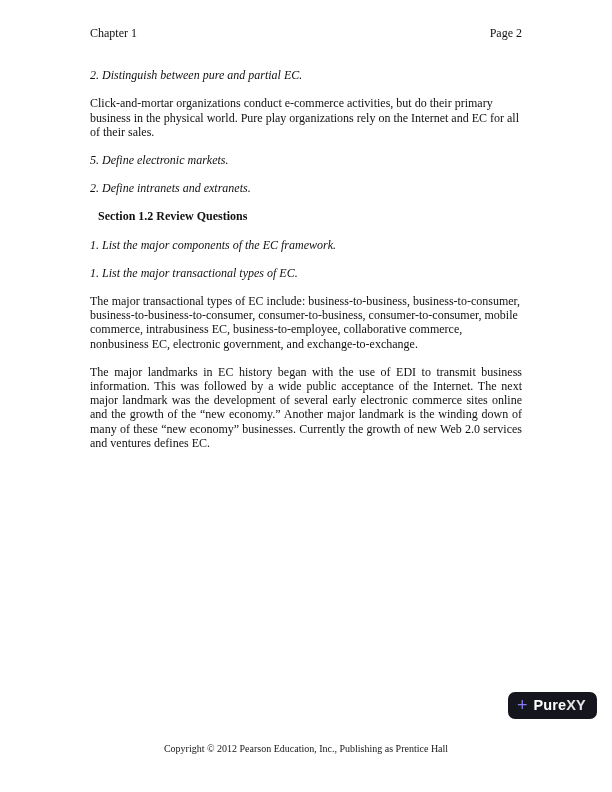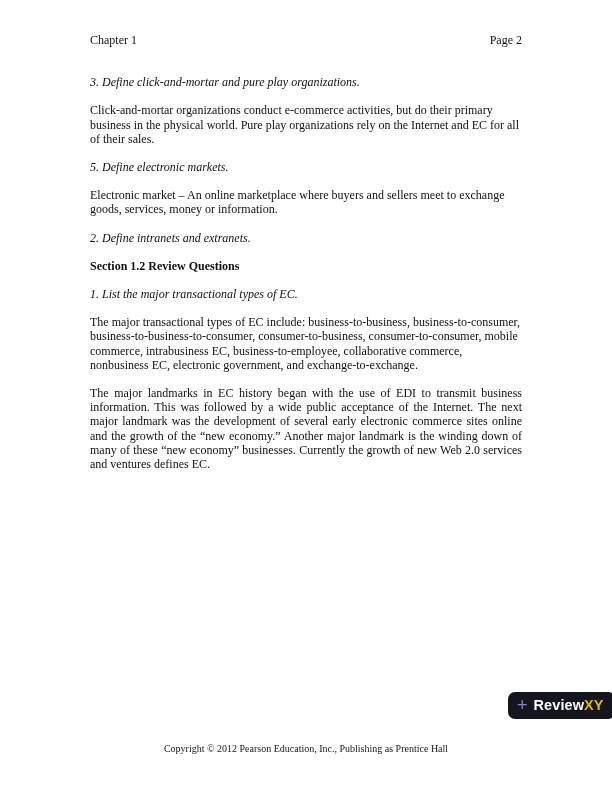--- a/index.html
+++ b/index.html
@@ -10,31 +10,31 @@
     background: #ffffff;
     font-family: "Liberation Serif", serif;
     font-size: 12px;
     line-height: 14.2px;
     color: #101010;
     overflow: hidden;
   }
   .content {
     position: absolute;
     left: 90px;
-    top: 33px;
+    top: 26px;
     width: 432px;
   }
   .hdr {
     display: flex;
     justify-content: space-between;
     margin-bottom: 28px;
   }
   p { margin: 0 0 14px 0; }
   p.q { font-style: italic; }
-  p.h { font-weight: bold; }
+  p.h { font-weight: bold; margin-left: 8px; }
   p.j { text-align: justify; }
   .badge {
     position: absolute;
     left: 508px;
     top: 692px;
     height: 27px;
     border-radius: 7px;
     display: inline-flex;
     align-items: center;
     padding: 0 11px 0 9px;
@@ -64,29 +64,29 @@
 </style>
 </head>
 <body>
 
 <div class="content">
   <div class="hdr">
     <span>Chapter 1</span>
     <span>Page 2</span>
   </div>
 
-  <p class="q">3. Define click-and-mortar and pure play organizations.</p>
+  <p class="q j">2. Distinguish between pure and partial EC.</p>
   <p>Click-and-mortar organizations conduct e-commerce activities, but do their primary business in the physical world.  Pure play organizations rely on the Internet and EC for all of their sales.</p>
   <p class="q">5. Define electronic markets.</p>
-  <p>Electronic market – An online marketplace where buyers and sellers meet to exchange goods, services, money or information.</p>
   <p class="q">2. Define intranets and extranets.</p>
   <p class="h">Section 1.2 Review Questions</p>
+  <p class="q">1. List the major components of the EC framework.</p>
   <p class="q">1. List the major transactional types of EC.</p>
   <p>The major transactional types of EC include: business-to-business, business-to-consumer, business-to-business-to-consumer, consumer-to-business, consumer-to-consumer, mobile commerce, intrabusiness EC, business-to-employee, collaborative commerce, nonbusiness EC, electronic government, and exchange-to-exchange.</p>
   <p class="j">The major landmarks in EC history began with the use of EDI to transmit business information. This was followed by a wide public acceptance of the Internet.  The next major landmark was the development of several early electronic commerce sites online and the growth of the “new economy.” Another major landmark is the winding down of many of these “new economy” businesses. Currently the growth of new Web 2.0 services and ventures defines EC.</p>
 </div>
 
 <div class="badge" style="background: rgb(21, 22, 29);">
   <span class="plus" style="color: rgb(135, 121, 240);">+</span>
-  <span class="brand"><span>Review</span><span class="xy" style="color: #eab308;">XY</span></span>
+  <span class="brand"><span>Pure</span><span class="xy" style="color: #e5e5e5;">XY</span></span>
 </div>
 
 <div class="footer">Copyright © 2012 Pearson Education, Inc., Publishing as Prentice Hall</div>
 
 </body></html>

